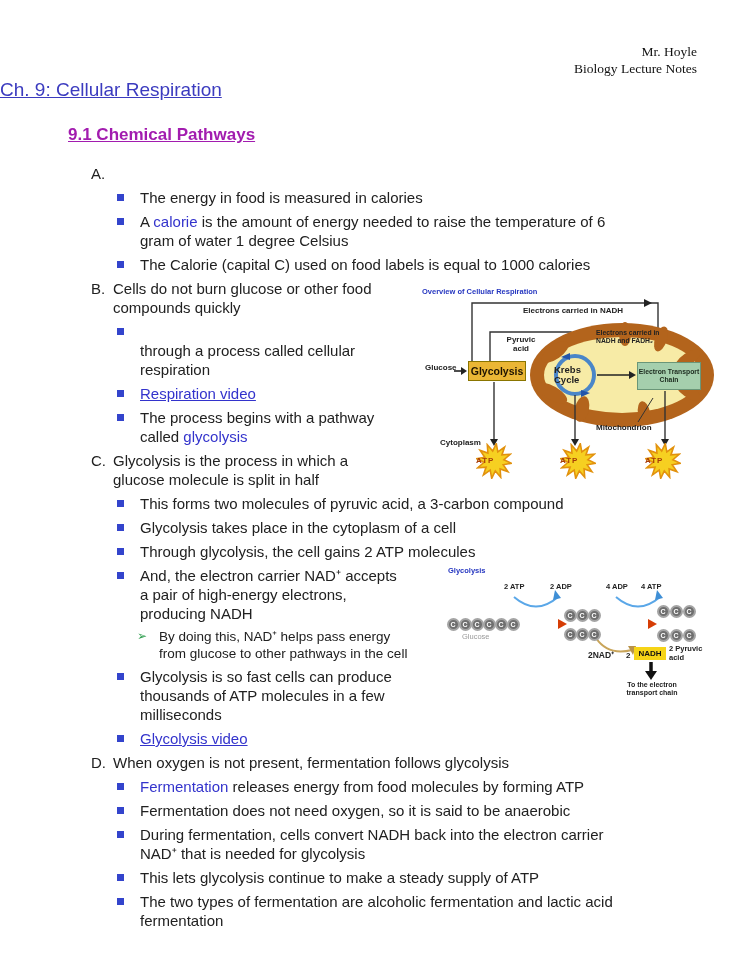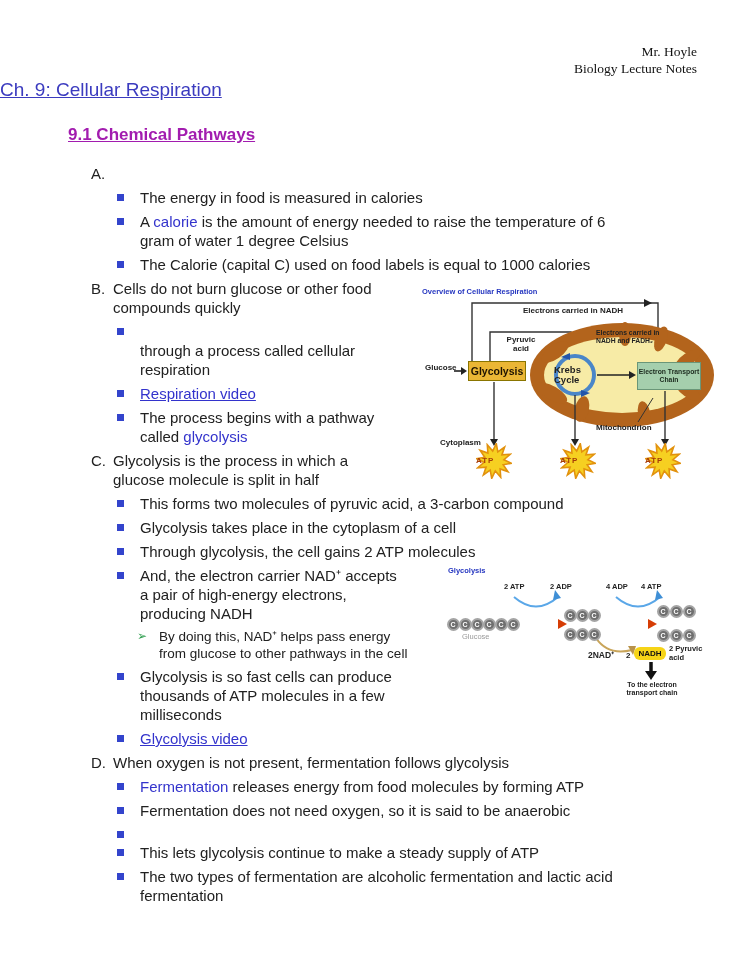--- a/index.html
+++ b/index.html
@@ -69,21 +69,21 @@
   .d2 .l-2atp { left:64px;  top:18px; font-size:7.5px; }
   .d2 .l-2adp { left:101px; top:18px; font-size:7.5px;margin-left:9px; }
   .d2 .l-4adp { left:166px; top:18px; font-size:7.5px; }
   .d2 .l-4atp { left:201px; top:18px; font-size:7.5px; }
   .d2 .l-glucose { left:22px; top:68px; font-size:7.5px; color:#9a9a9a; font-weight:normal; }
   .d2 .l-nad { left:148px; top:85px; font-size:8.5px; }
   .d2 .l-n2 { left:186px; top:87px; font-size:8px; }
   .d2 .nadhbox {
     position:absolute; left:194px; top:83px; width:32px; height:13px;
     background:#f6d417; text-align:center; font-size:8px; font-weight:bold;
-    line-height:13px; color:#111;border-radius:6px;
+    line-height:13px; color:#111;
   }
   .d2 .l-pyr { left:229px; top:81px; width:40px; font-size:7.5px; line-height:8.5px; }
   .d2 .l-toetc { left:176px; top:117px; width:72px; text-align:center; font-size:7px; line-height:8px; }
   .d2 .cc {
     position:absolute; width:13px; height:13px; border-radius:50%;
     background:#6f6f6f; border:2px solid #a4a4a4; color:#fff;
     font-size:7px; font-weight:bold; text-align:center; line-height:9px;
   }
 </style>
 </head>
@@ -171,20 +171,21 @@
       <div class="row bullet">
         <span class="sq"></span>
         <span class="txt"><span class="term">Fermentation</span><span> releases energy from food molecules by forming ATP</span></span>
       </div>
       <div class="row bullet">
         <span class="sq"></span>
         <span class="txt"><span>Fermentation does not need oxygen, so it is said to be anaerobic</span></span>
       </div>
       <div class="row bullet">
         <span class="sq"></span>
+        <span class="txt"><span>During fermentation, cells convert NADH back into the electron carrier</span><br><span>NAD⁺ that is needed for glycolysis</span></span>
       </div>
       <div class="row bullet">
         <span class="sq"></span>
         <span class="txt"><span>This lets glycolysis continue to make a steady supply of ATP</span></span>
       </div>
       <div class="row bullet">
         <span class="sq"></span>
         <span class="txt"><span>The two types of fermentation are alcoholic fermentation and lactic acid</span><br><span>fermentation</span></span>
       </div>
     </div>

